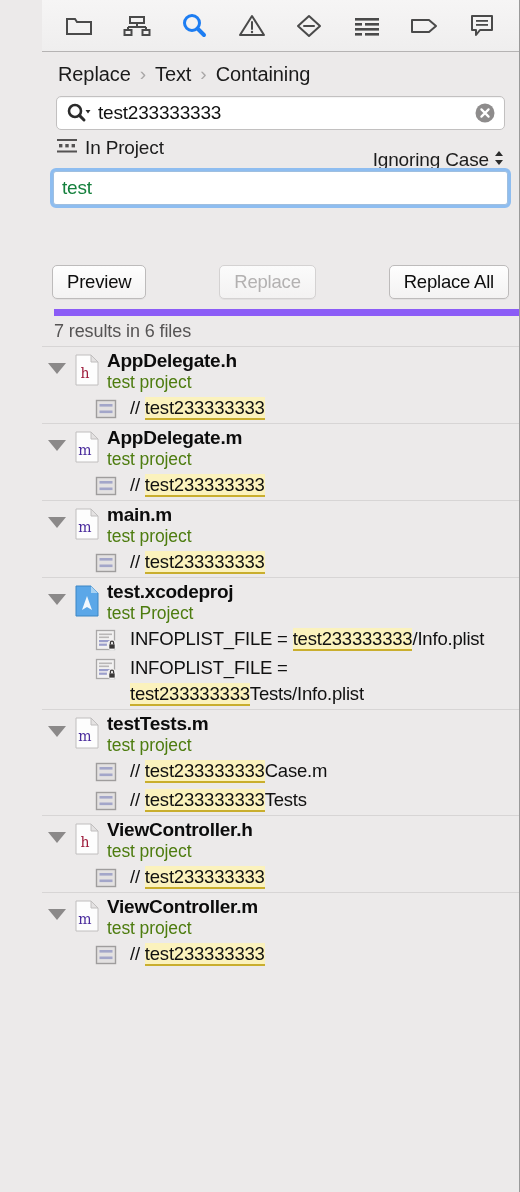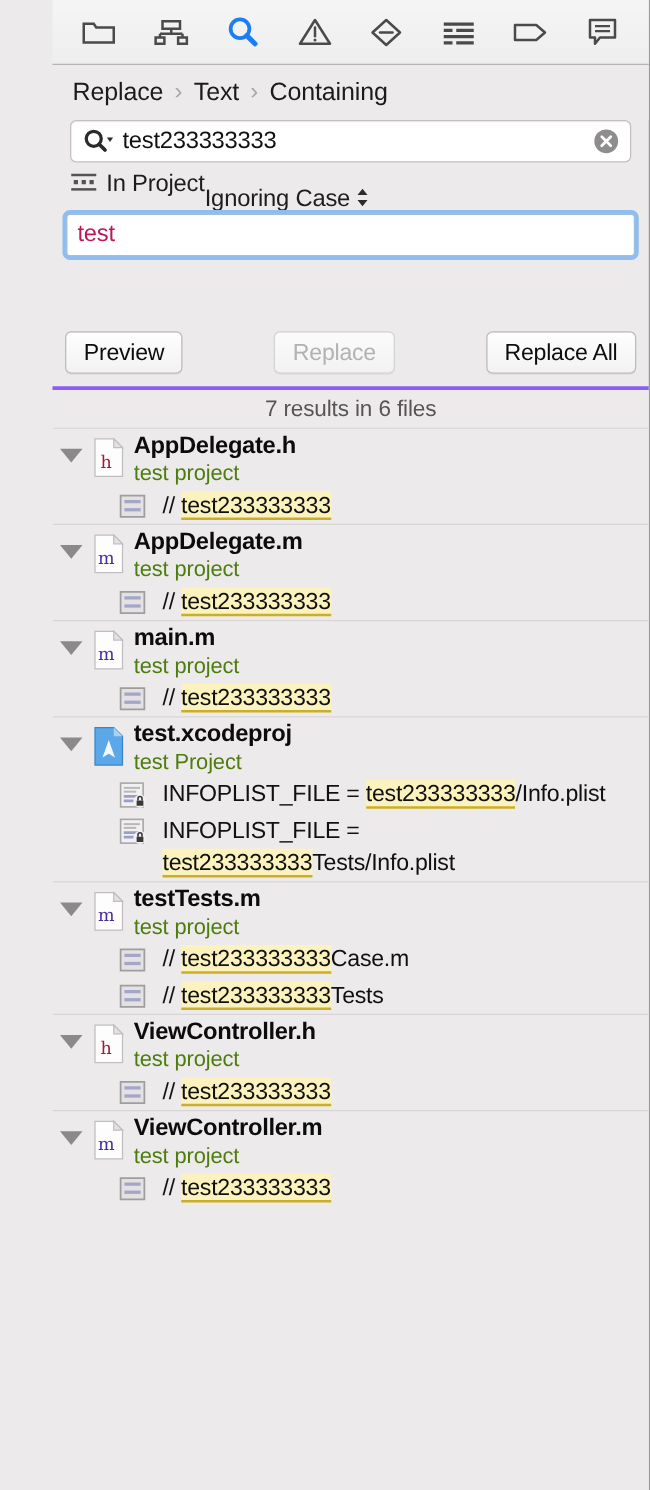--- a/index.html
+++ b/index.html
@@ -101,20 +101,21 @@
     overflow: hidden;
   }
   .clear-btn { cursor: default; display: flex; align-items: center; }
 
   
   .scope-row {
     height: 36px;
     min-height: 36px;
     display: flex;
     align-items: center;
+    justify-content: space-between;
     padding: 0 14px 0 14px;
     box-sizing: border-box;
   }
   .scope-left { display: flex; align-items: center; gap: 7px; }
   .scope-text {
     font-size: 19px;
     color: #1d1d1d;
     letter-spacing: -0.15px;
   }
   .scope-right { display: flex; align-items: center; gap: 4px; margin-top: 24px; }
@@ -140,21 +141,21 @@
     background: #ffffff;
     border: 1px solid #9fbfe0;
     border-radius: 3px;
     display: flex;
     align-items: center;
     padding: 0 8px;
     box-sizing: border-box;
   }
   .replace-value {
     font-size: 19px;
-    color: #be185d;
+    color: #15803d;
     letter-spacing: -0.2px;
   }
 
   
   .btn-row {
     display: flex;
     align-items: center;
     justify-content: space-between;
     padding: 9px 10px 10px 10px;
     box-sizing: border-box;
@@ -180,23 +181,24 @@
     background: linear-gradient(to bottom, #fbfbfb 0%, #f3f2f2 100%);
     border-color: #d4d2d2;
   }
 
   
   .results-header {
     height: 30px;
     min-height: 30px;
     display: flex;
     align-items: center;
-    justify-content: center;
-    border-top: 3px solid #8b5cf6;
+    justify-content: flex-start;
+    border-top: 7px solid #8b5cf6;
     background: #eceaea;
+    margin-left: 12px;
   }
   .results-header-text {
     font-size: 18px;
     color: #565454;
     letter-spacing: -0.1px;
   }
 
   
   .results {
     flex: 1;

